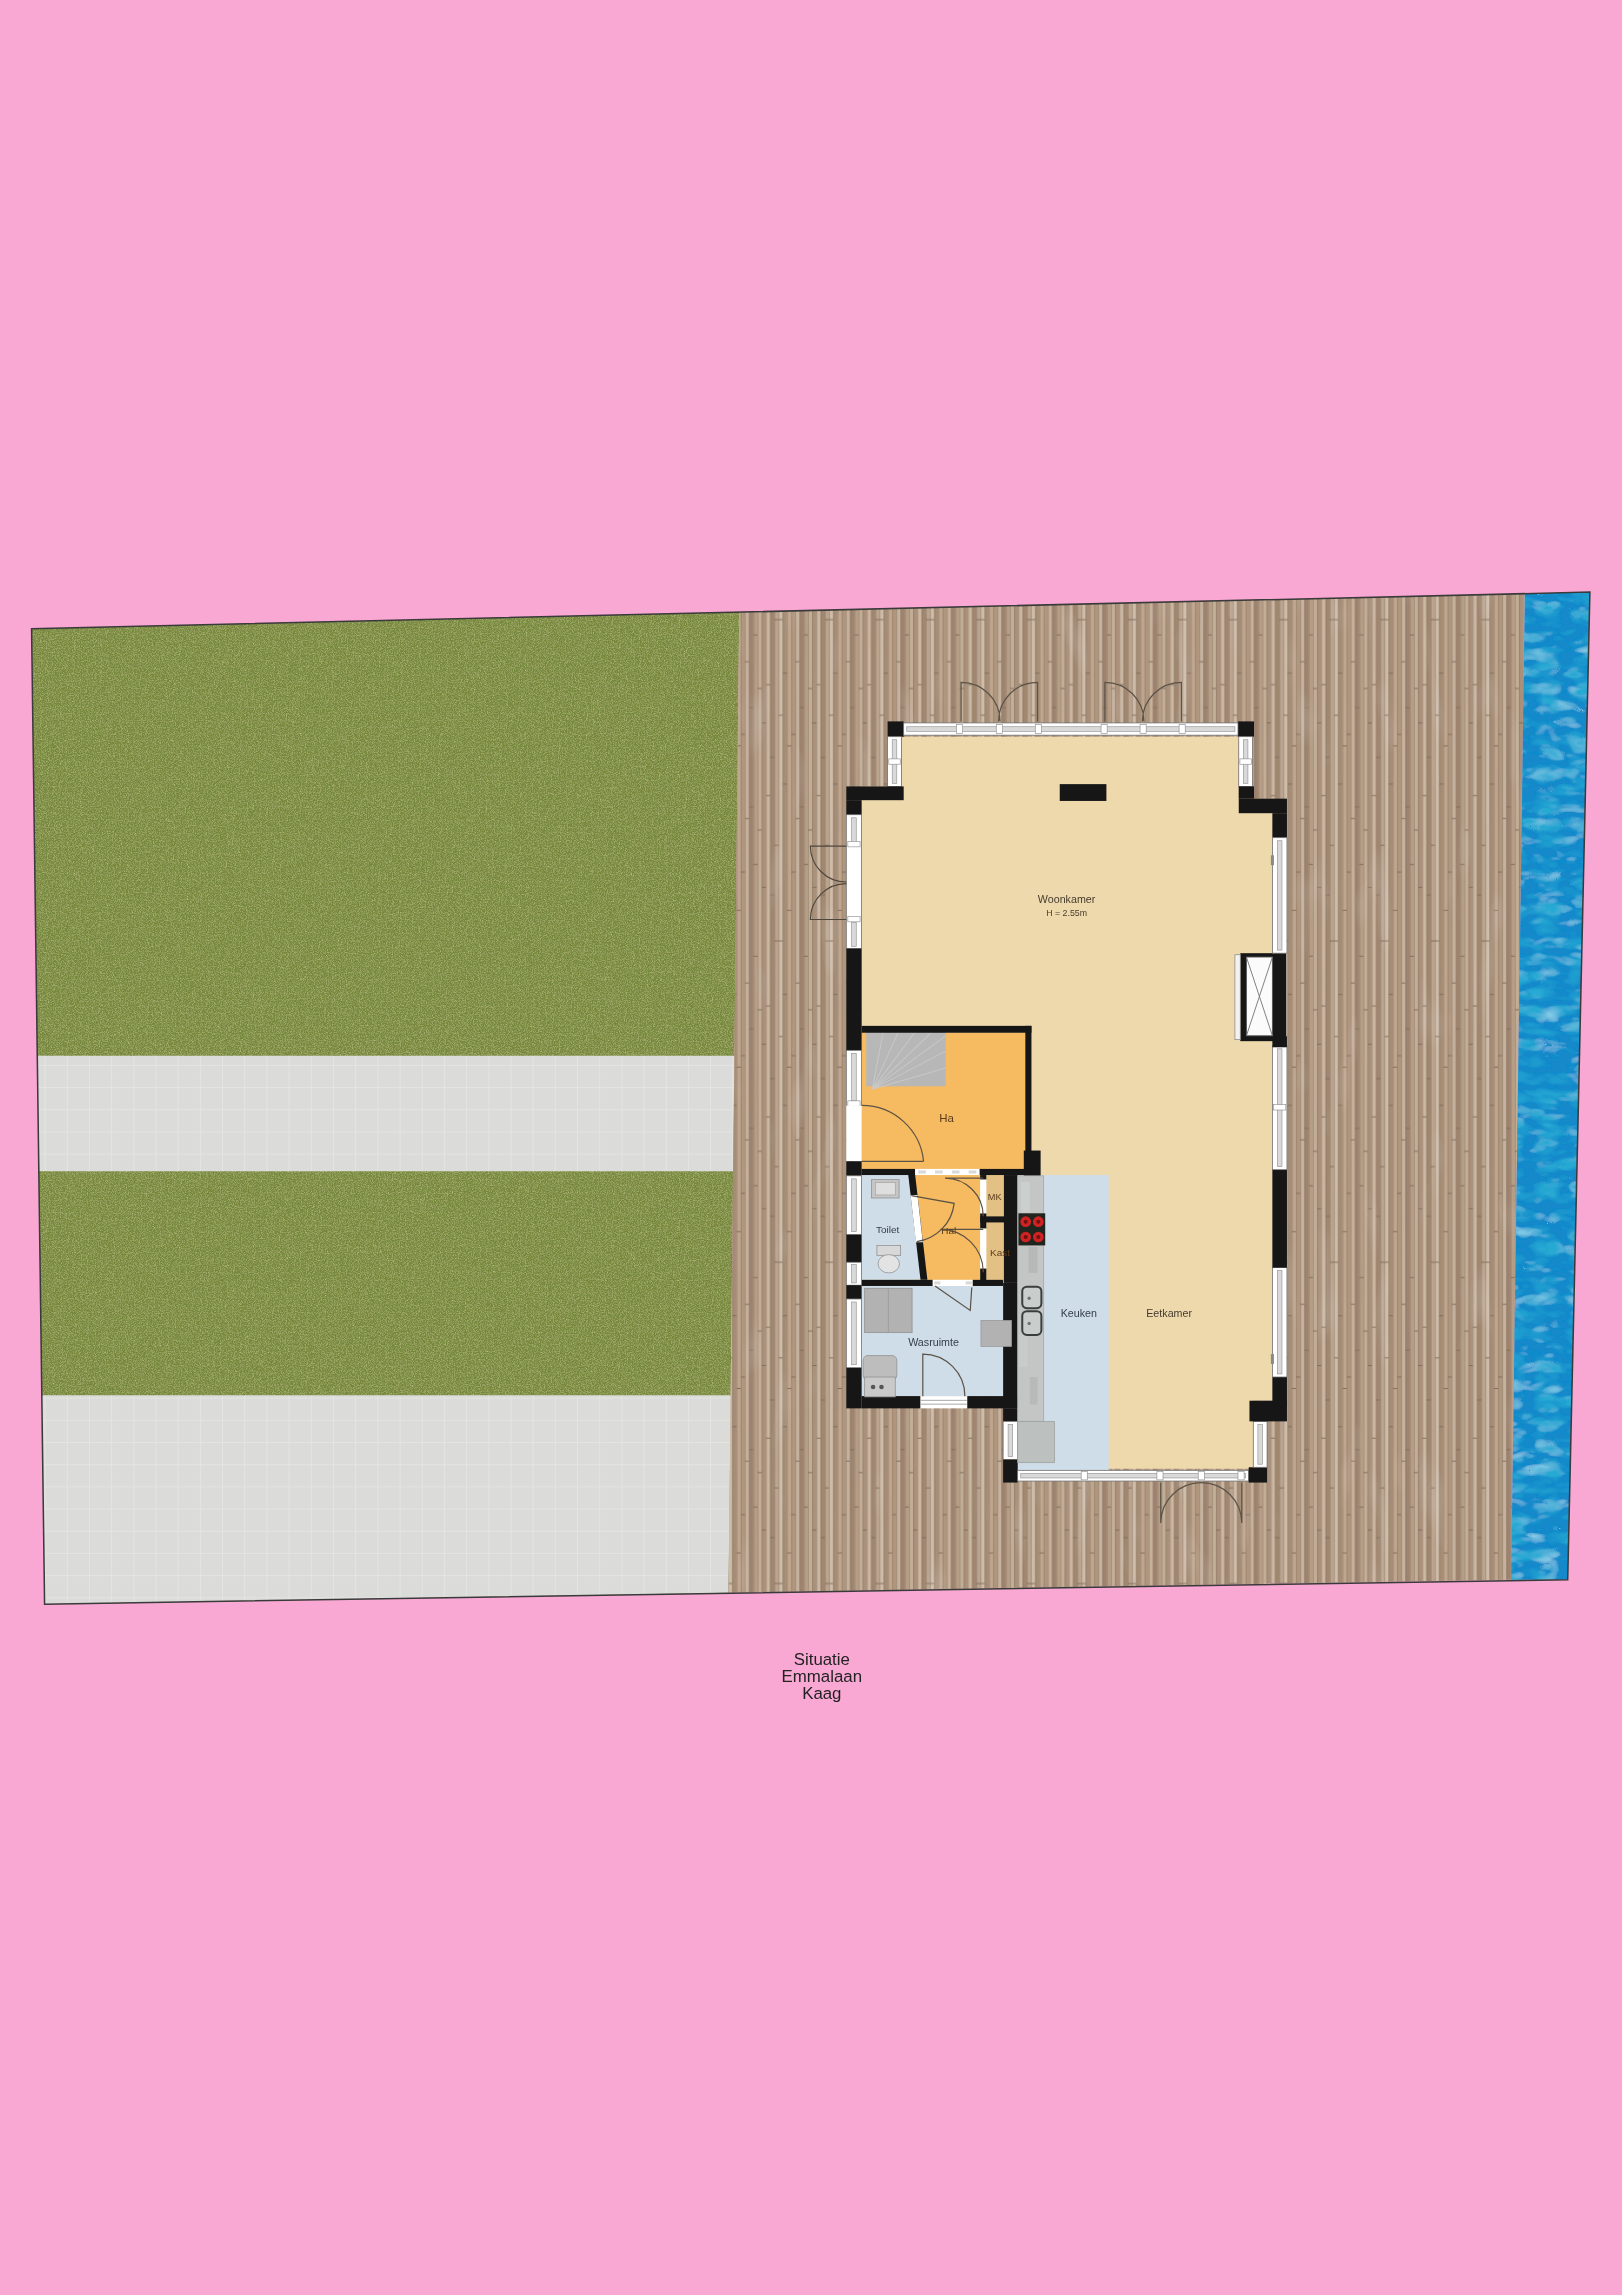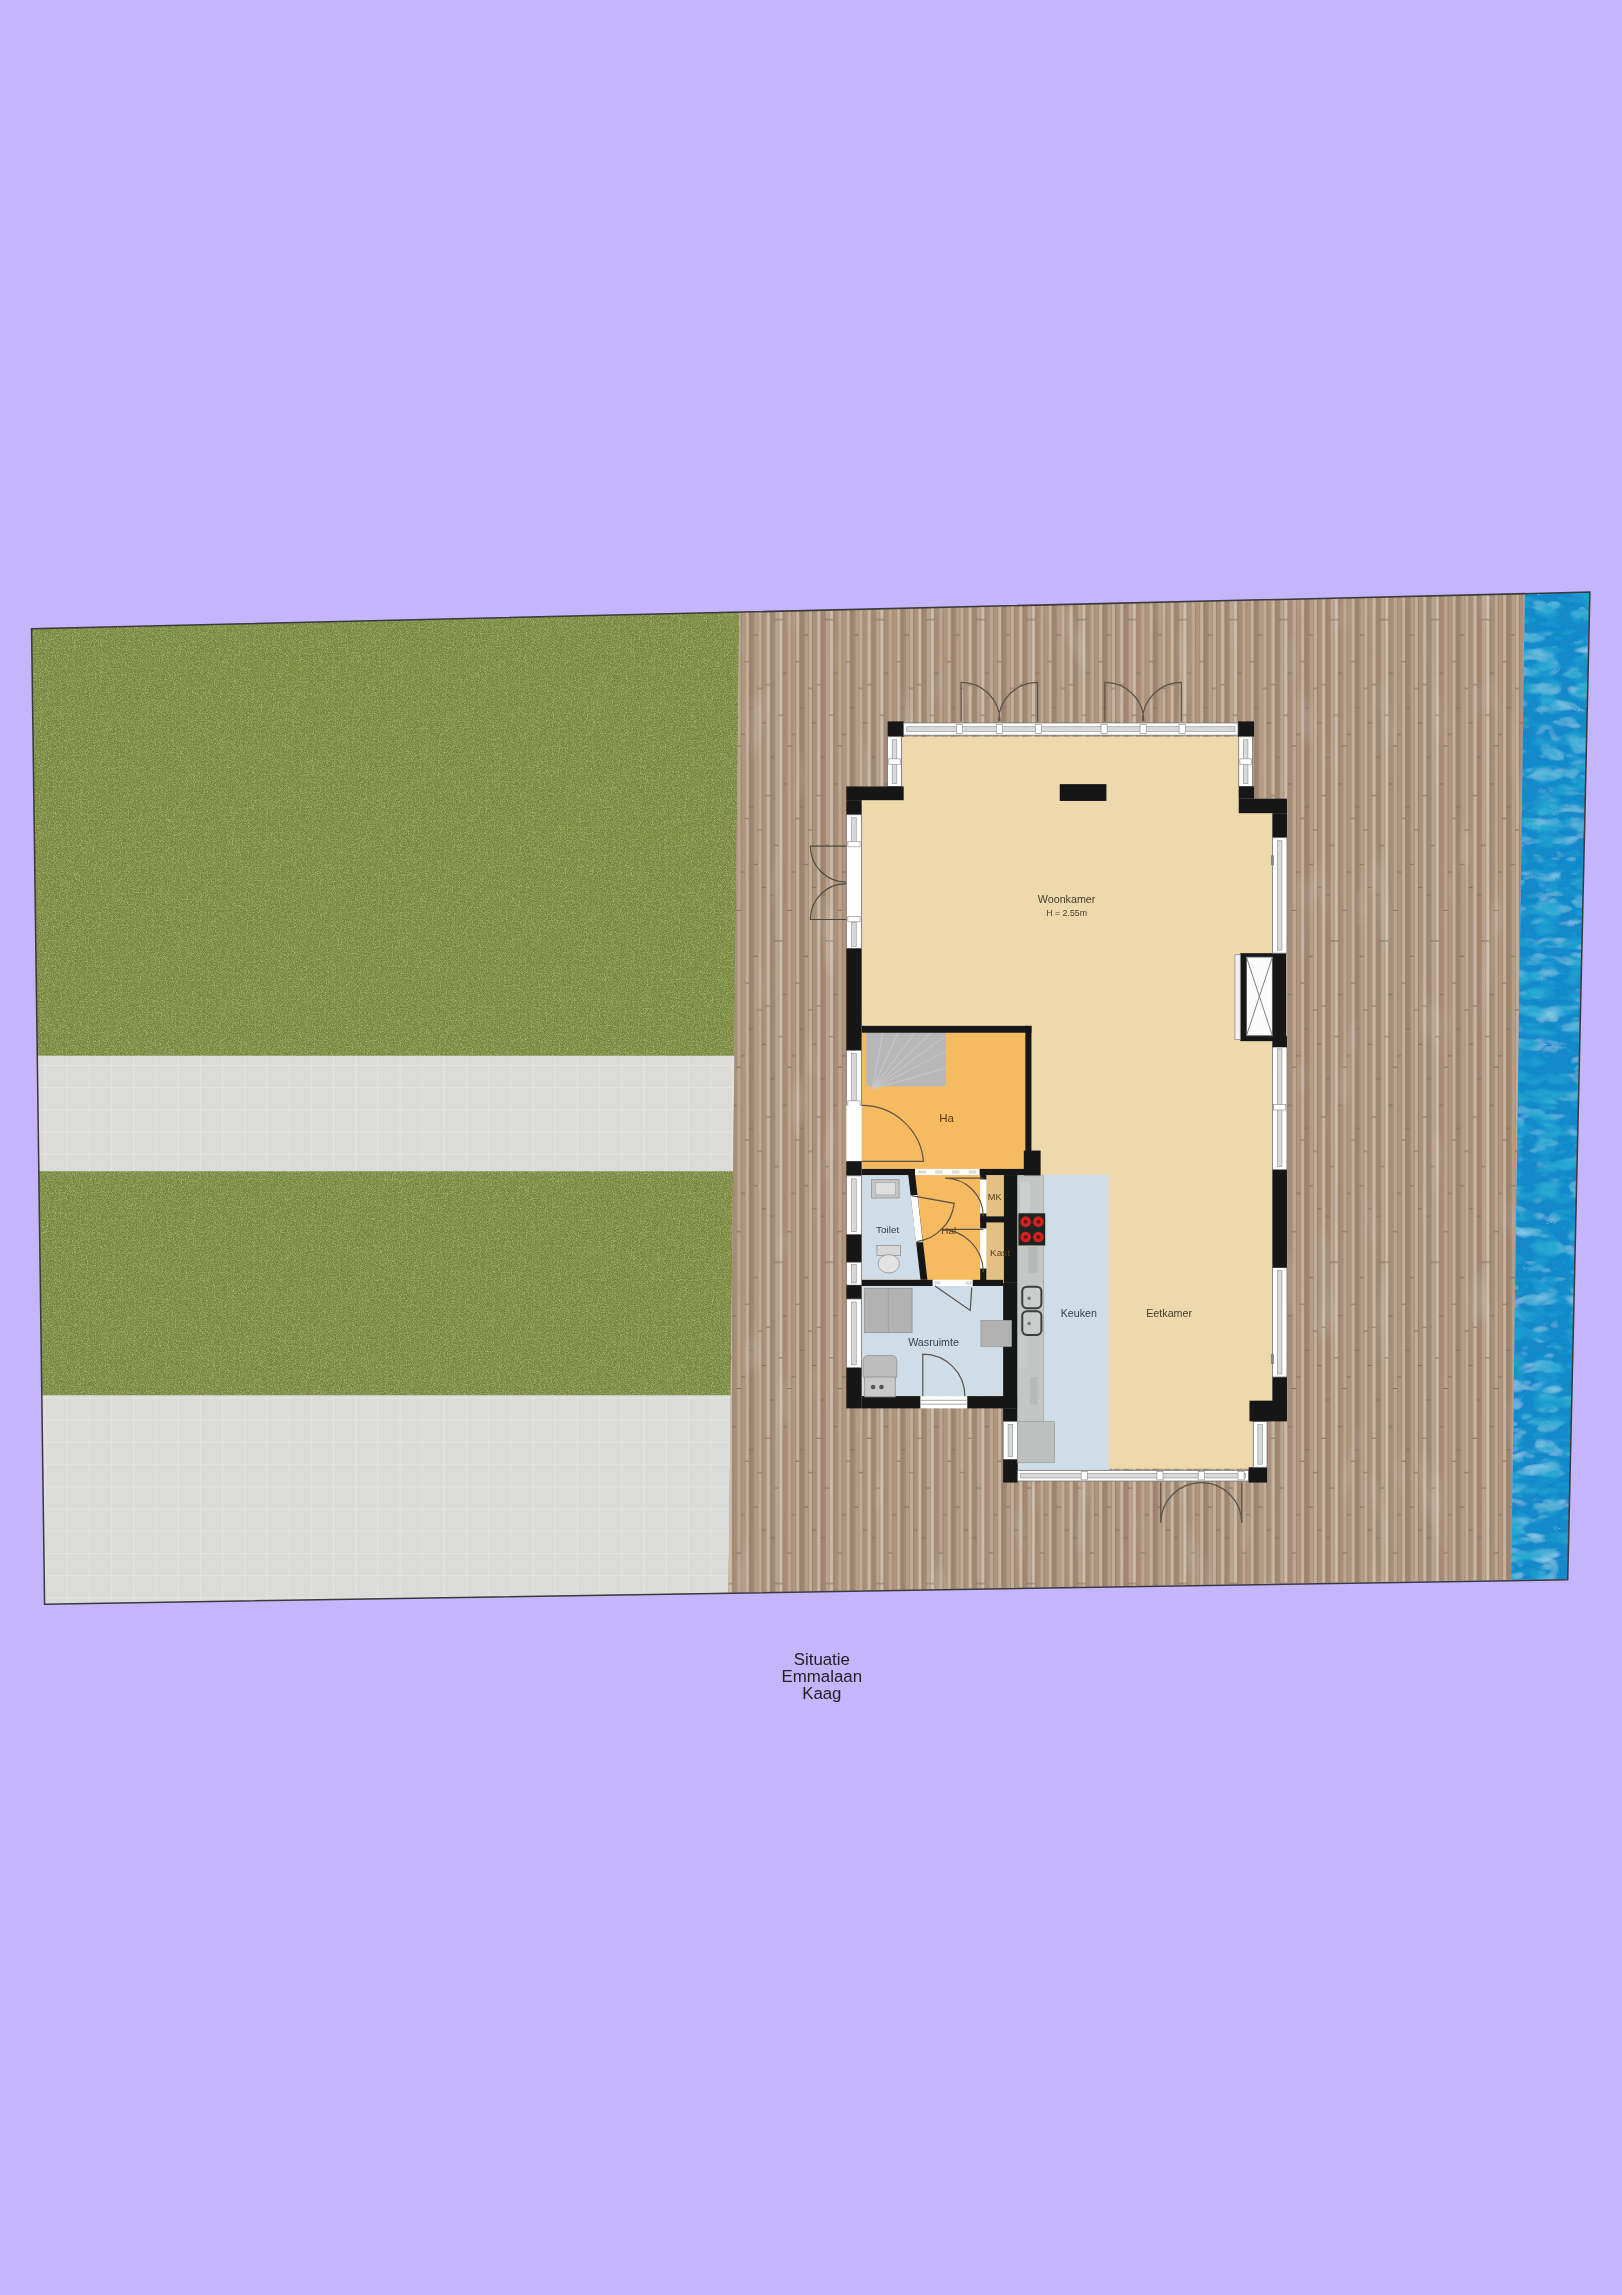--- a/index.html
+++ b/index.html
@@ -1,16 +1,16 @@
 <!DOCTYPE html>
 <html style="font-size:12.2px"><head>
 <meta charset="utf-8">
 <style>
 html,body{margin:0;padding:0;background:#ffffff;}
-#page{position:relative;width:1623px;height:2295px;background:#c4b5fd;overflow:hidden;}
+#page{position:relative;width:1623px;height:2295px;background:#f9a8d4;overflow:hidden;}
 text{font-family:"Liberation Sans",sans-serif;}
 </style>
 </head>
 <body>
 <div id="page">
 <svg width="1623" height="2295" viewBox="0 0 2121 3000" xmlns="http://www.w3.org/2000/svg">
 <defs>
 
   <pattern id="planks" width="66" height="420" patternUnits="userSpaceOnUse">
     <rect x="0" y="0" width="66" height="420" fill="#b79f88"></rect>

